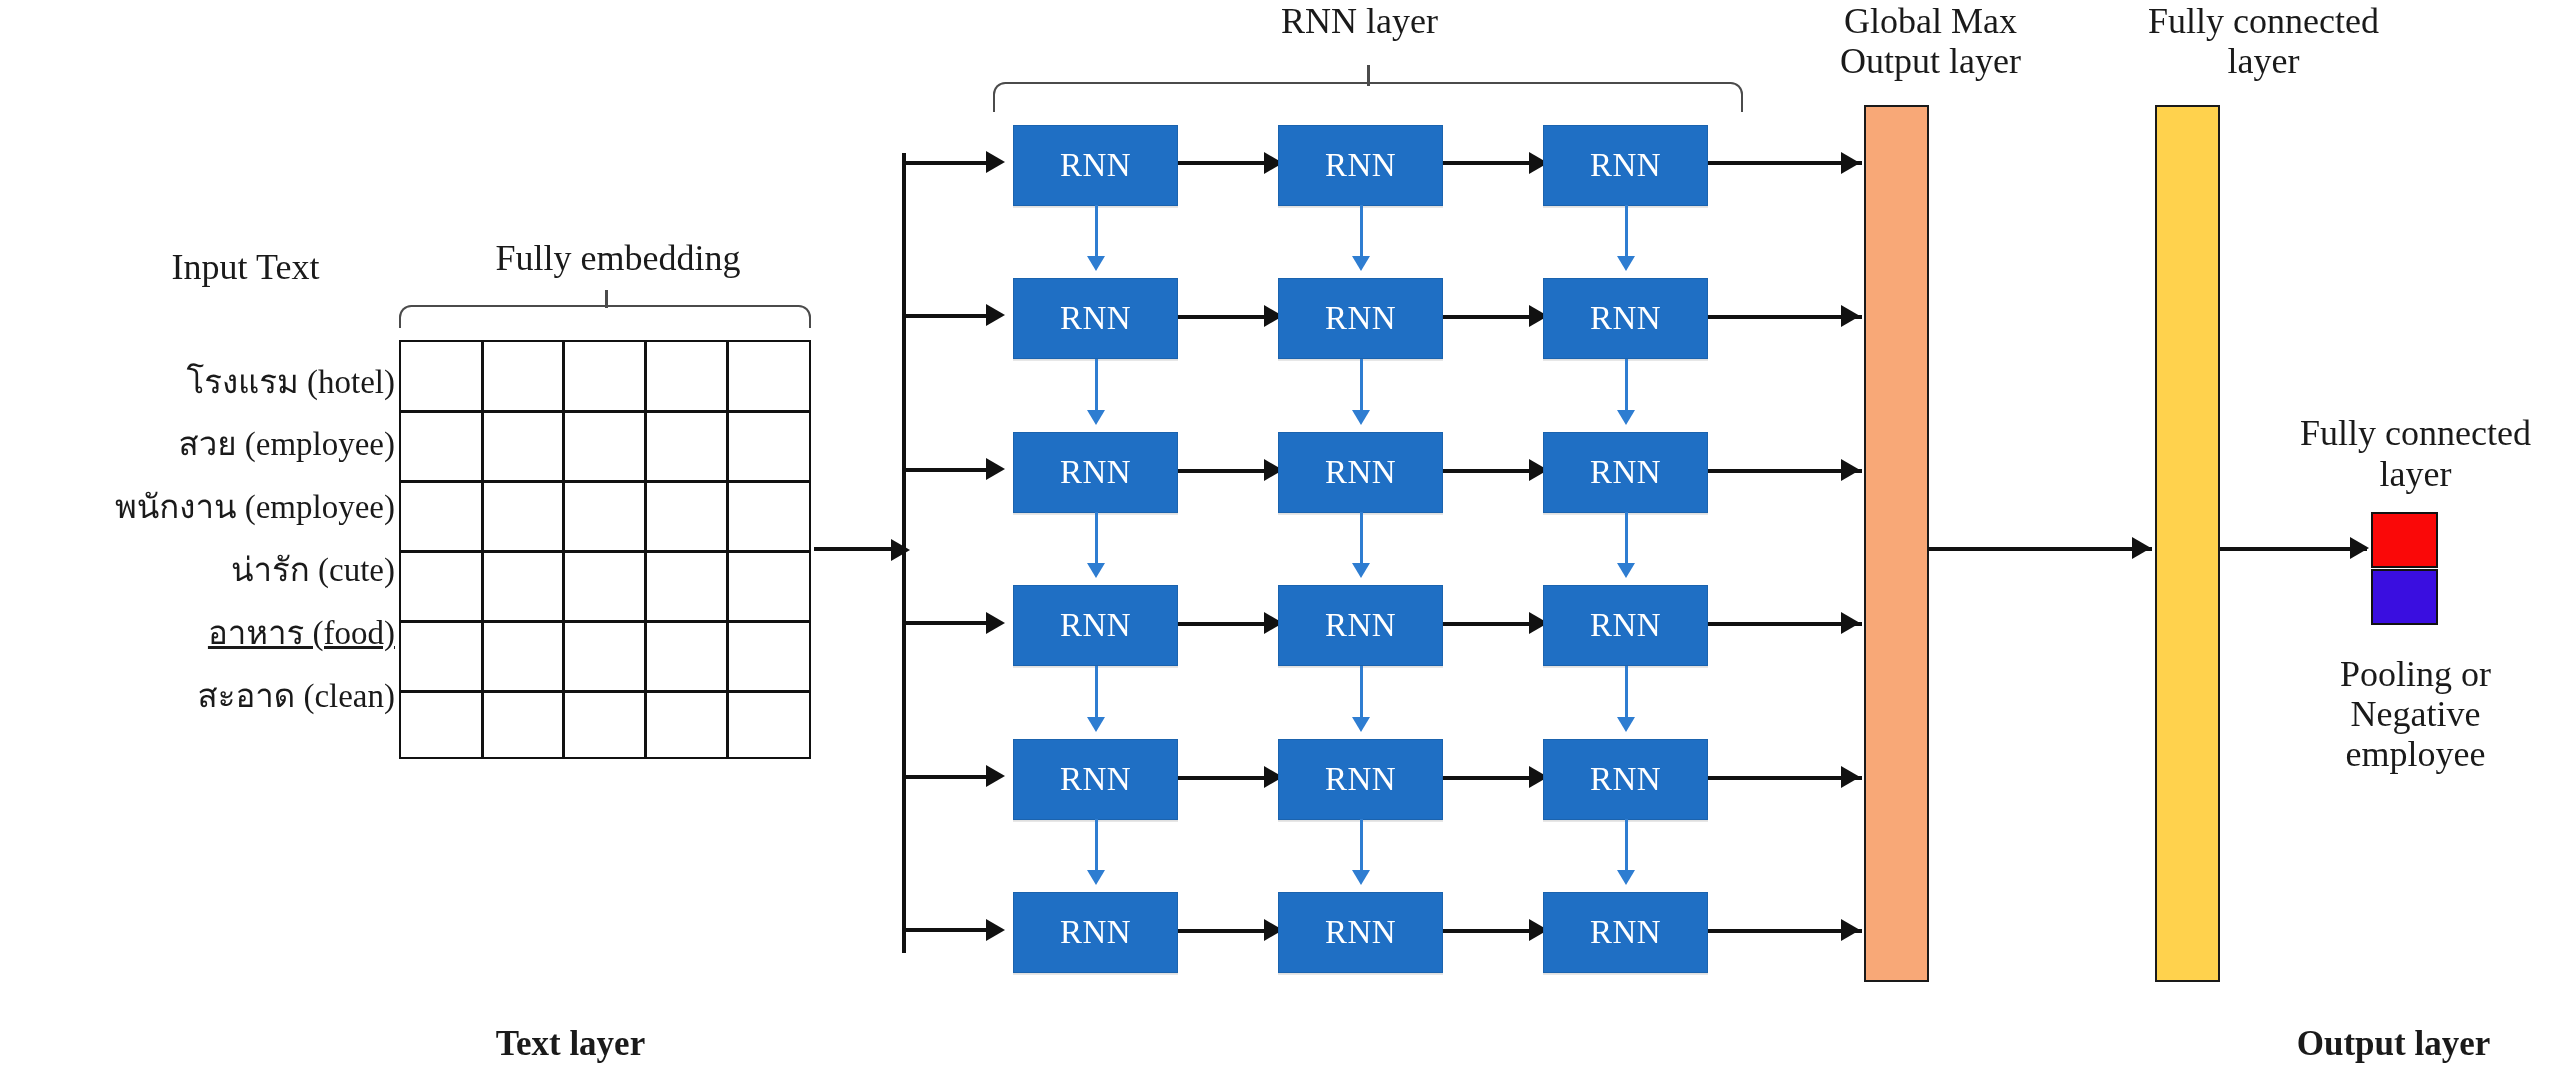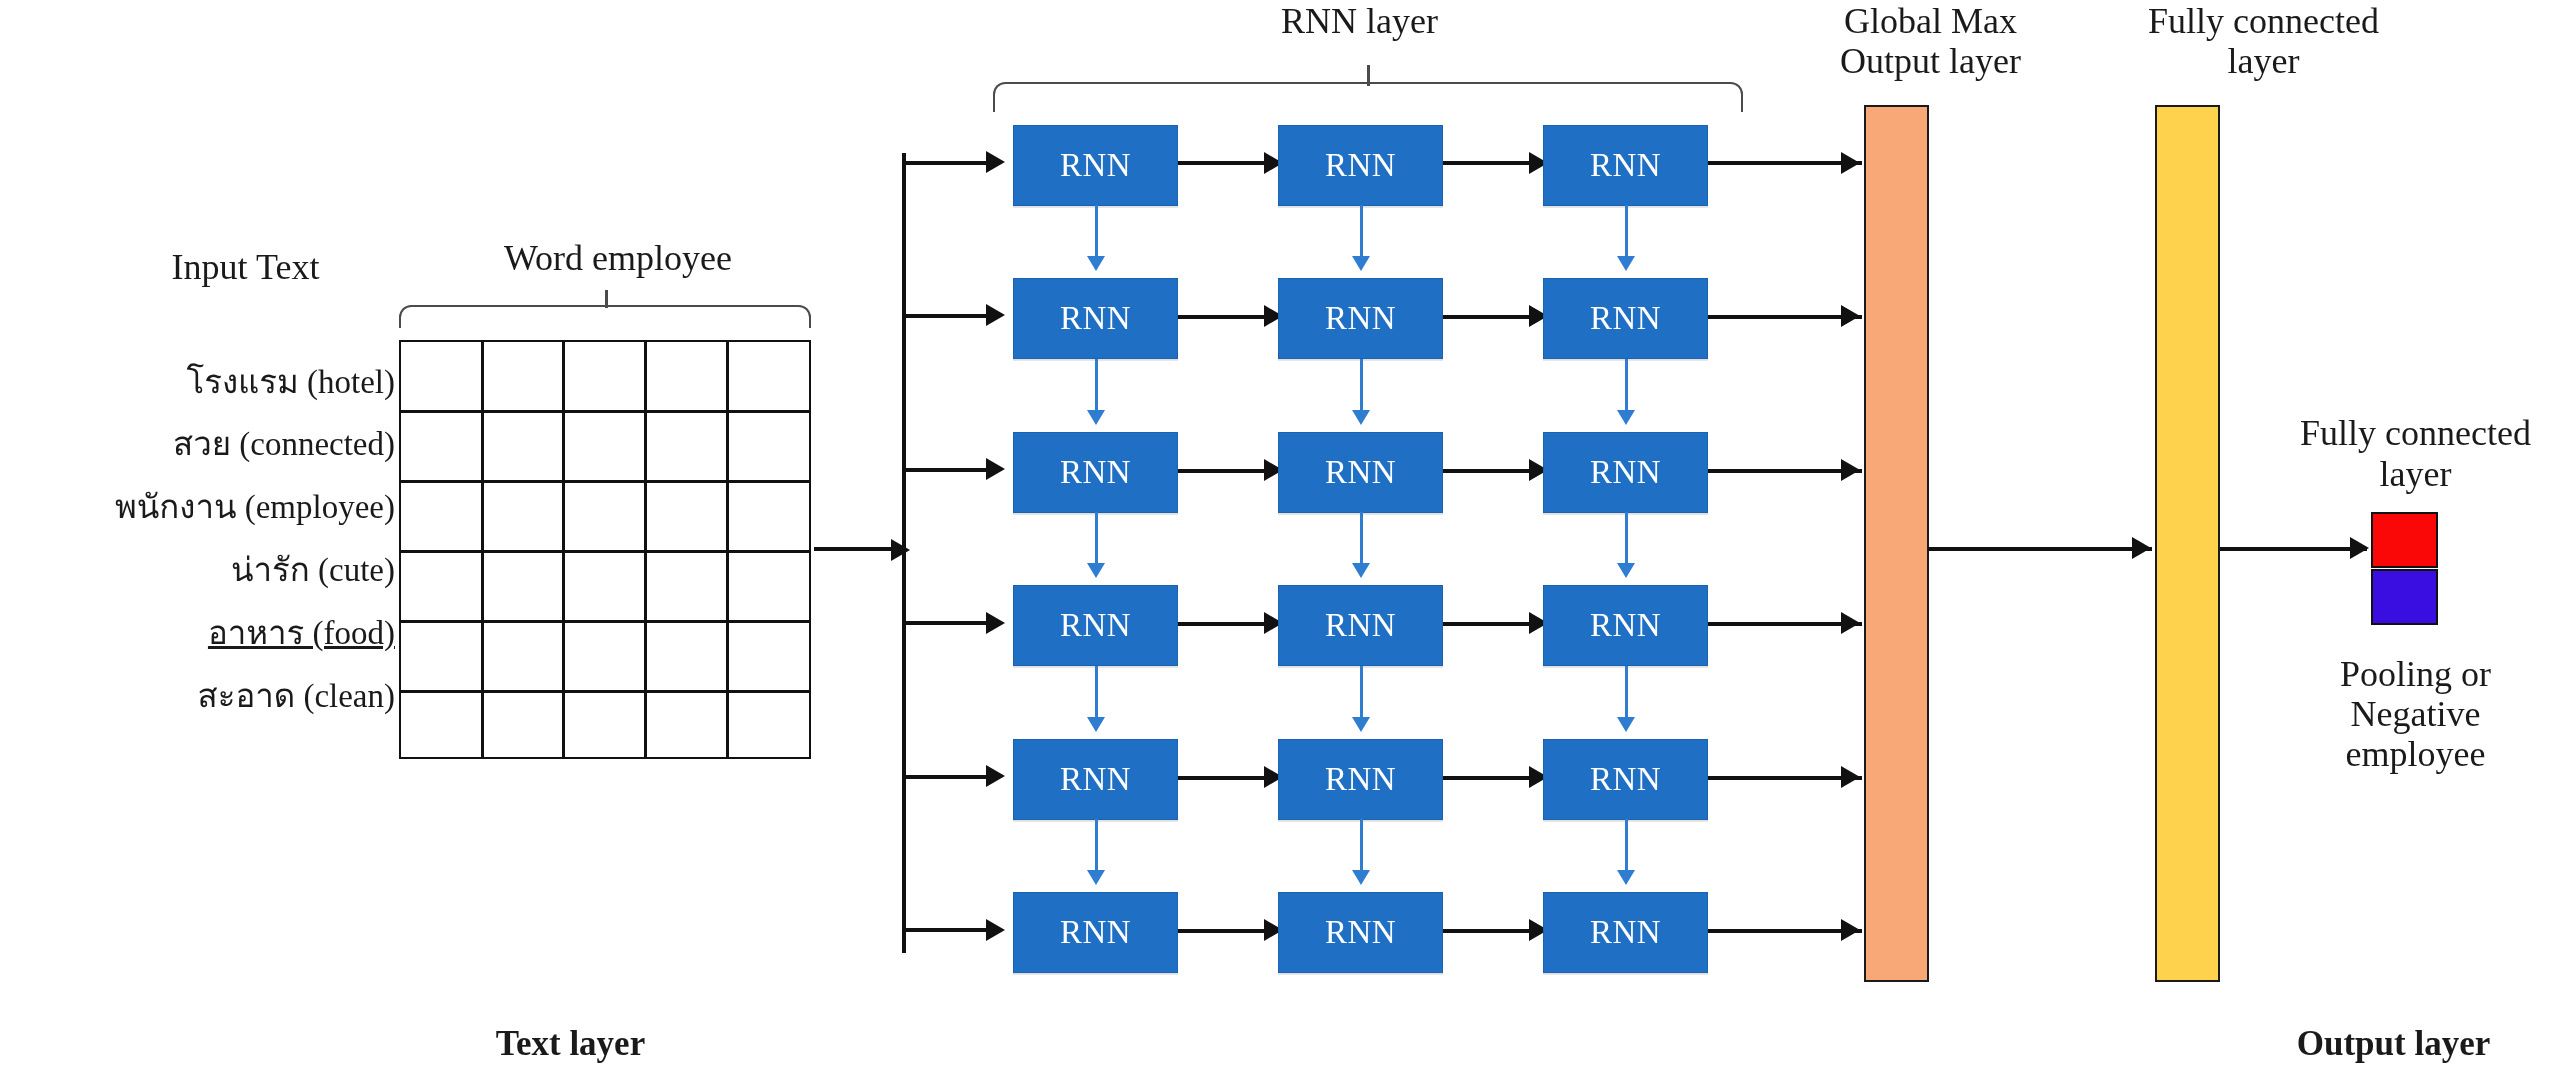--- a/index.html
+++ b/index.html
@@ -144,27 +144,27 @@
   <div class="abs lbl section-title ctr" style="left:1790px; top:0px; width:281px;">Global Max</div>
 
   <div class="abs lbl section-title ctr" style="left:1193px; top:0px; width:333px;">RNN layer</div>
   <div class="abs lbl section-title ctr" style="left:1790px; top:40px; width:281px;">Output layer</div>
 
   <div class="abs lbl section-title ctr" style="left:2088px; top:0px; width:351px;">Fully connected</div>
   <div class="abs lbl section-title ctr" style="left:2088px; top:40px; width:351px;">layer</div>
 
   <div class="abs lbl section-title ctr" style="left:114px; top:246px; width:263px;">Input Text</div>
 
-  <div class="abs lbl section-title ctr" style="left:412px; top:237px; width:412px;">Word employee</div>
+  <div class="abs lbl section-title ctr" style="left:412px; top:237px; width:412px;">Fully embedding</div>
 
   <div class="brace" style="left:399px; top:305px; width:412px; height:23px;"></div>
   <div class="brace-tick" style="left:605px; top:290px; height:17.5px;"></div>
 
   <div class="abs lbl word-label" style="left:0px; top:363px; width:395px;">โรงแรม (hotel)</div>
-  <div class="abs lbl word-label" style="left:0px; top:425px; width:395px;">สวย  (connected)</div>
+  <div class="abs lbl word-label" style="left:0px; top:425px; width:395px;">สวย  (employee)</div>
   <div class="abs lbl word-label" style="left:0px; top:488px; width:395px;">พนักงาน  (employee)</div>
   <div class="abs lbl word-label" style="left:0px; top:551px; width:395px;">น่ารัก (cute)</div>
   <div class="abs lbl word-label" style="left:0px; top:614px; width:395px;text-decoration:underline;">อาหาร (food)</div>
   <div class="abs lbl word-label" style="left:0px; top:677px; width:395px;">สะอาด (clean)</div>
 
   <div class="matrix" style="left:399px; top:340px; width:412px; height:419px;">
     <div class="hline" style="top:68px;"></div>
     <div class="hline" style="top:138px;"></div>
     <div class="hline" style="top:208px;"></div>
     <div class="hline" style="top:278px;"></div>

